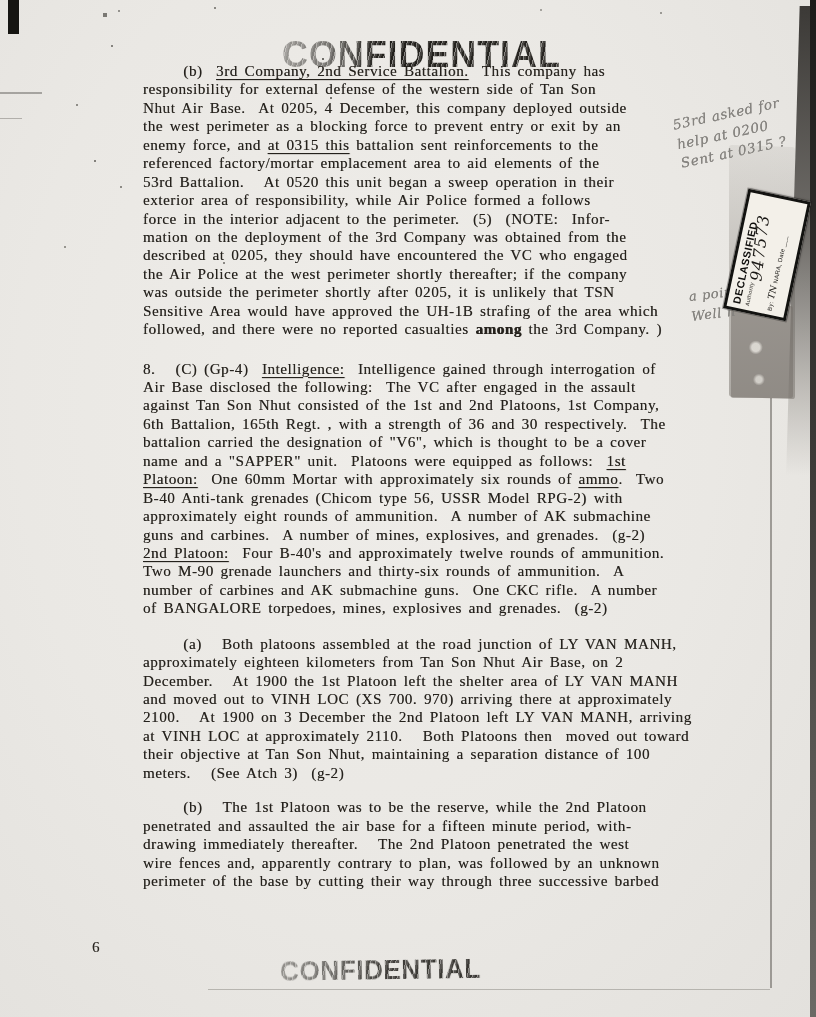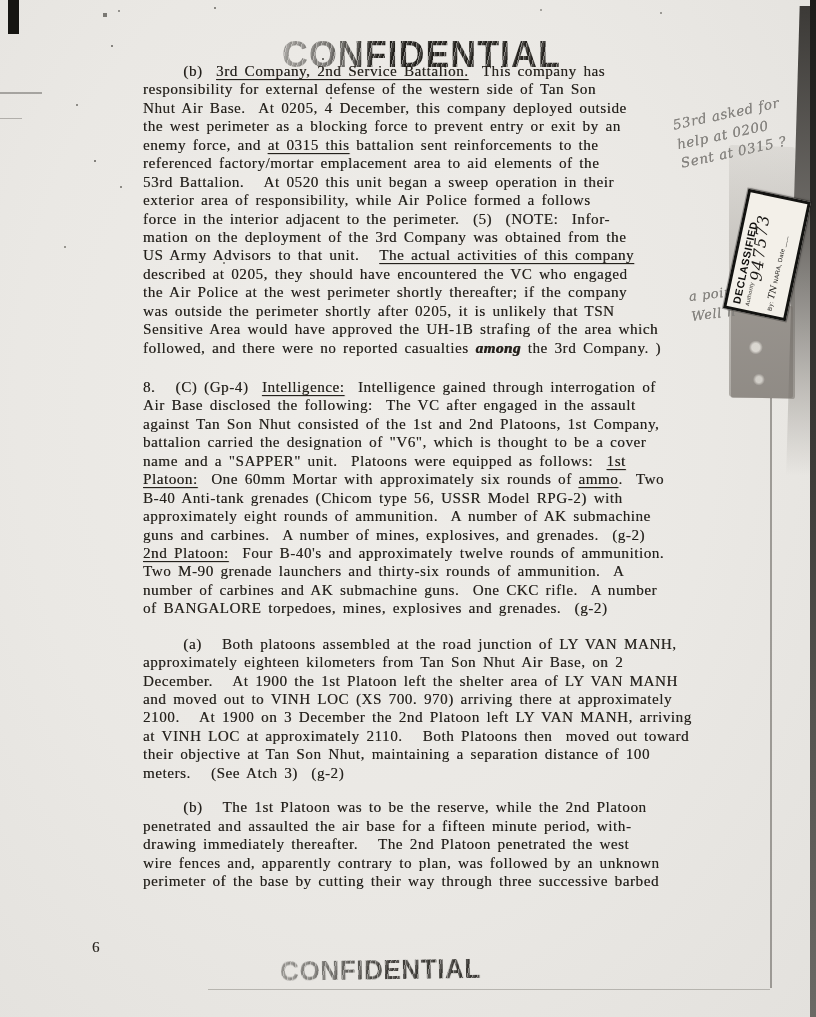--- a/index.html
+++ b/index.html
@@ -15,21 +15,21 @@
     color:#24211c; font-size:15.1px; line-height:18.45px;
     letter-spacing:0.55px; word-spacing:2.4px;
     text-shadow:0.3px 0.3px 0.5px rgba(45,40,34,0.55);
   }
   .para{margin:0 0 0 0; padding:0;}
   .para .tl{white-space:pre; height:18.45px;margin-left:48px;}
   .mb-a{margin-bottom:21px;}
   .mb-b{margin-bottom:17px;}
   .mb-c{margin-bottom:16px;}
   .u{text-decoration:underline; text-underline-offset:3px; text-decoration-thickness:1px;}
-  .b{font-weight:bold; text-shadow:0.6px 0 0 rgba(30,26,20,0.9);font-style:italic;}
+  .b{font-weight:bold; text-shadow:0.6px 0 0 rgba(30,26,20,0.9);}
   .pageno{
     position:absolute; left:92px; top:939px; color:#2a2722; font-size:15px;
     letter-spacing:0.5px; text-shadow:0.3px 0.3px 0.4px rgba(45,40,34,0.5);
   }
   
   .stamp-wrap{position:absolute; pointer-events:none;}
   .stamp-top{left:282px; top:33px; width:310px;
     -webkit-mask-image:linear-gradient(to right, rgba(0,0,0,0.38) 0%, rgba(0,0,0,0.55) 14%, rgba(0,0,0,0.95) 32%, rgba(0,0,0,0.9) 100%);
     mask-image:linear-gradient(to right, rgba(0,0,0,0.38) 0%, rgba(0,0,0,0.55) 14%, rgba(0,0,0,0.95) 32%, rgba(0,0,0,0.9) 100%);
   }
@@ -146,31 +146,31 @@
         <div class="tl"><span>      (b)  </span><span class="u">3rd Company, 2nd Service Battalion.</span><span>  This company has</span></div>
         <div class="tl"><span>responsibility for external defense of the western side of Tan Son</span></div>
         <div class="tl"><span>Nhut Air Base.  At 0205, 4 December, this company deployed outside</span></div>
         <div class="tl"><span>the west perimeter as a blocking force to prevent entry or exit by an</span></div>
         <div class="tl"><span>enemy force, and </span><span class="u">at 0315 this</span><span> battalion sent reinforcements to the</span></div>
         <div class="tl"><span>referenced factory/mortar emplacement area to aid elements of the</span></div>
         <div class="tl"><span>53rd Battalion.   At 0520 this unit began a sweep operation in their</span></div>
         <div class="tl"><span>exterior area of responsibility, while Air Police formed a follows</span></div>
         <div class="tl"><span>force in the interior adjacent to the perimeter.  (5)  (NOTE:  Infor-</span></div>
         <div class="tl"><span>mation on the deployment of the 3rd Company was obtained from the</span></div>
-        <div class="tl"><span>US Army Advisors to that unit.   </span><span class="u">The actual activities of this company</span></div>
         <div class="tl"><span>described at 0205, they should have encountered the VC who engaged</span></div>
         <div class="tl"><span>the Air Police at the west perimeter shortly thereafter; if the company</span></div>
         <div class="tl"><span>was outside the perimeter shortly after 0205, it is unlikely that TSN</span></div>
         <div class="tl"><span>Sensitive Area would have approved the UH-1B strafing of the area which</span></div>
         <div class="tl"><span>followed, and there were no reported casualties </span><span class="b">among</span><span> the 3rd Company. )</span></div>
       </div>
     <div class="para mb-b">
         <div class="tl"><span>8.   (C) (Gp-4)  </span><span class="u">Intelligence:</span><span>  Intelligence gained through interrogation of</span></div>
         <div class="tl"><span>Air Base disclosed the following:  The VC after engaged in the assault</span></div>
         <div class="tl"><span>against Tan Son Nhut consisted of the 1st and 2nd Platoons, 1st Company,</span></div>
+        <div class="tl"><span>6th Battalion, 165th Regt. , with a strength of 36 and 30 respectively.  The</span></div>
         <div class="tl"><span>battalion carried the designation of "V6", which is thought to be a cover</span></div>
         <div class="tl"><span>name and a "SAPPER" unit.  Platoons were equipped as follows:  </span><span class="u">1st</span></div>
         <div class="tl"><span class="u">Platoon:</span><span>  One 60mm Mortar with approximately six rounds of </span><span class="u">ammo</span><span>.  Two</span></div>
         <div class="tl"><span>B-40 Anti-tank grenades (Chicom type 56, USSR Model RPG-2) with</span></div>
         <div class="tl"><span>approximately eight rounds of ammunition.  A number of AK submachine</span></div>
         <div class="tl"><span>guns and carbines.  A number of mines, explosives, and grenades.  (g-2)</span></div>
         <div class="tl"><span class="u">2nd Platoon:</span><span>  Four B-40's and approximately twelve rounds of ammunition.</span></div>
         <div class="tl"><span>Two M-90 grenade launchers and thirty-six rounds of ammunition.  A</span></div>
         <div class="tl"><span>number of carbines and AK submachine guns.  One CKC rifle.  A number</span></div>
         <div class="tl"><span>of BANGALORE torpedoes, mines, explosives and grenades.  (g-2)</span></div>

